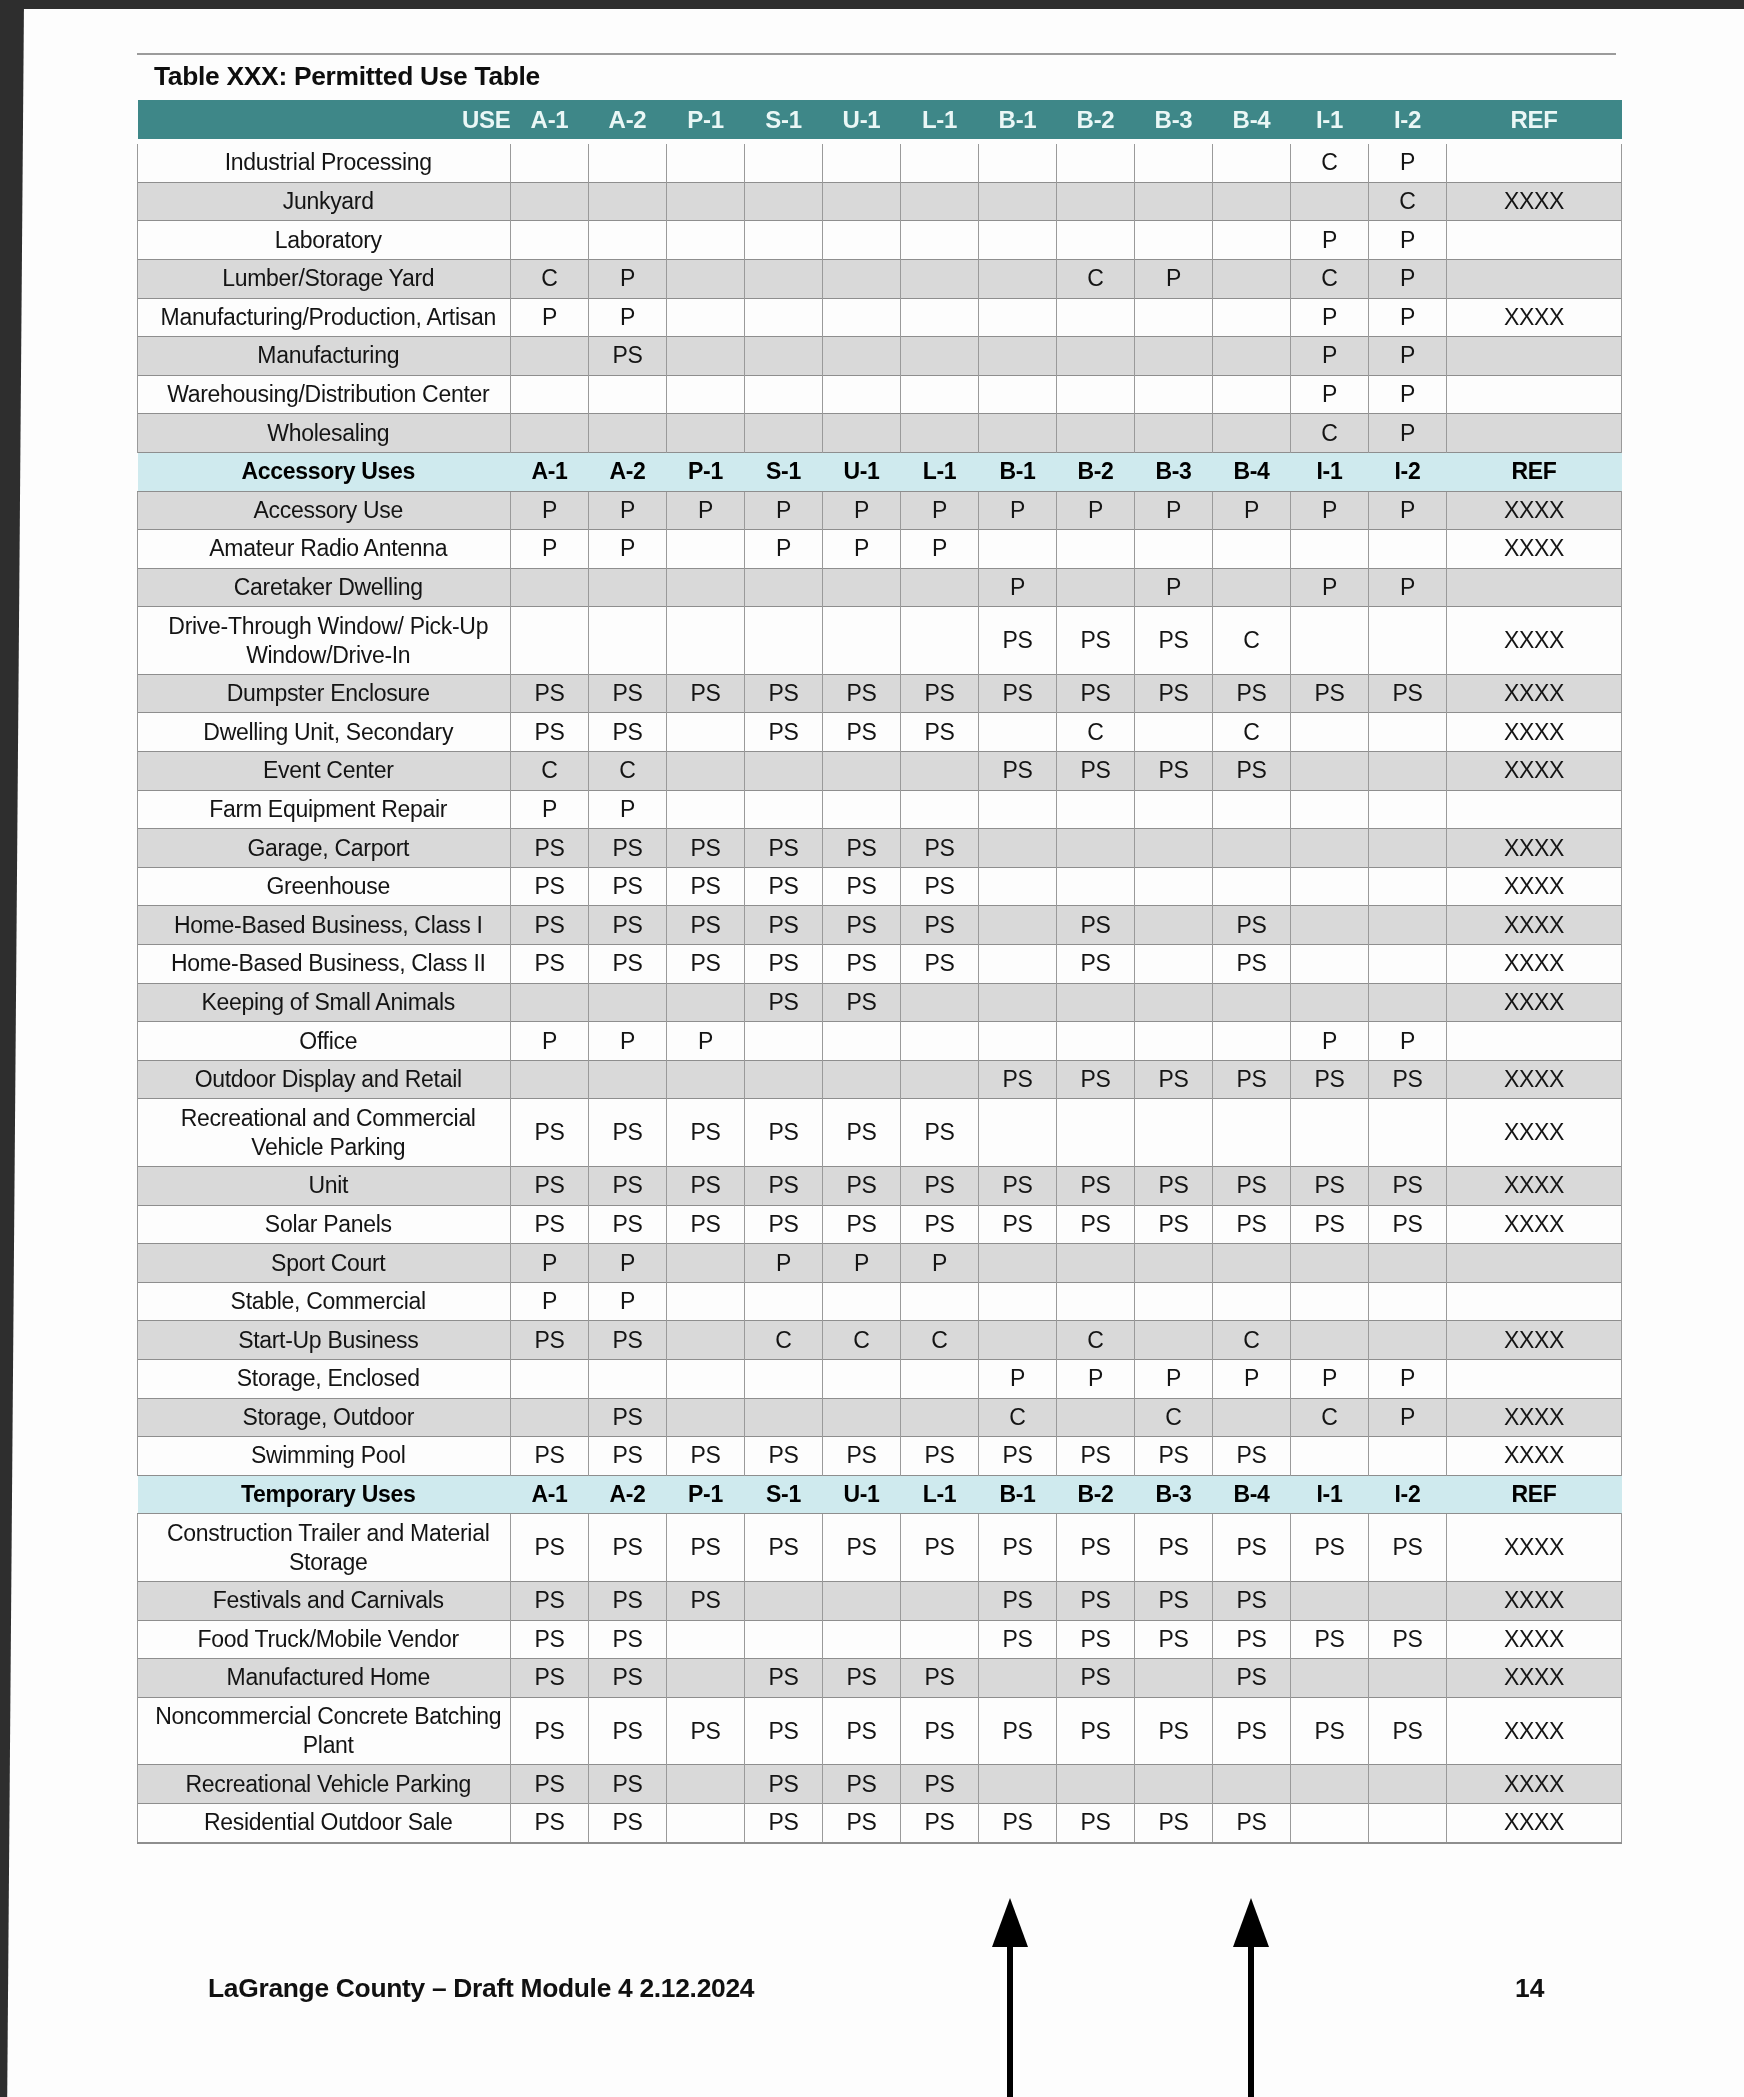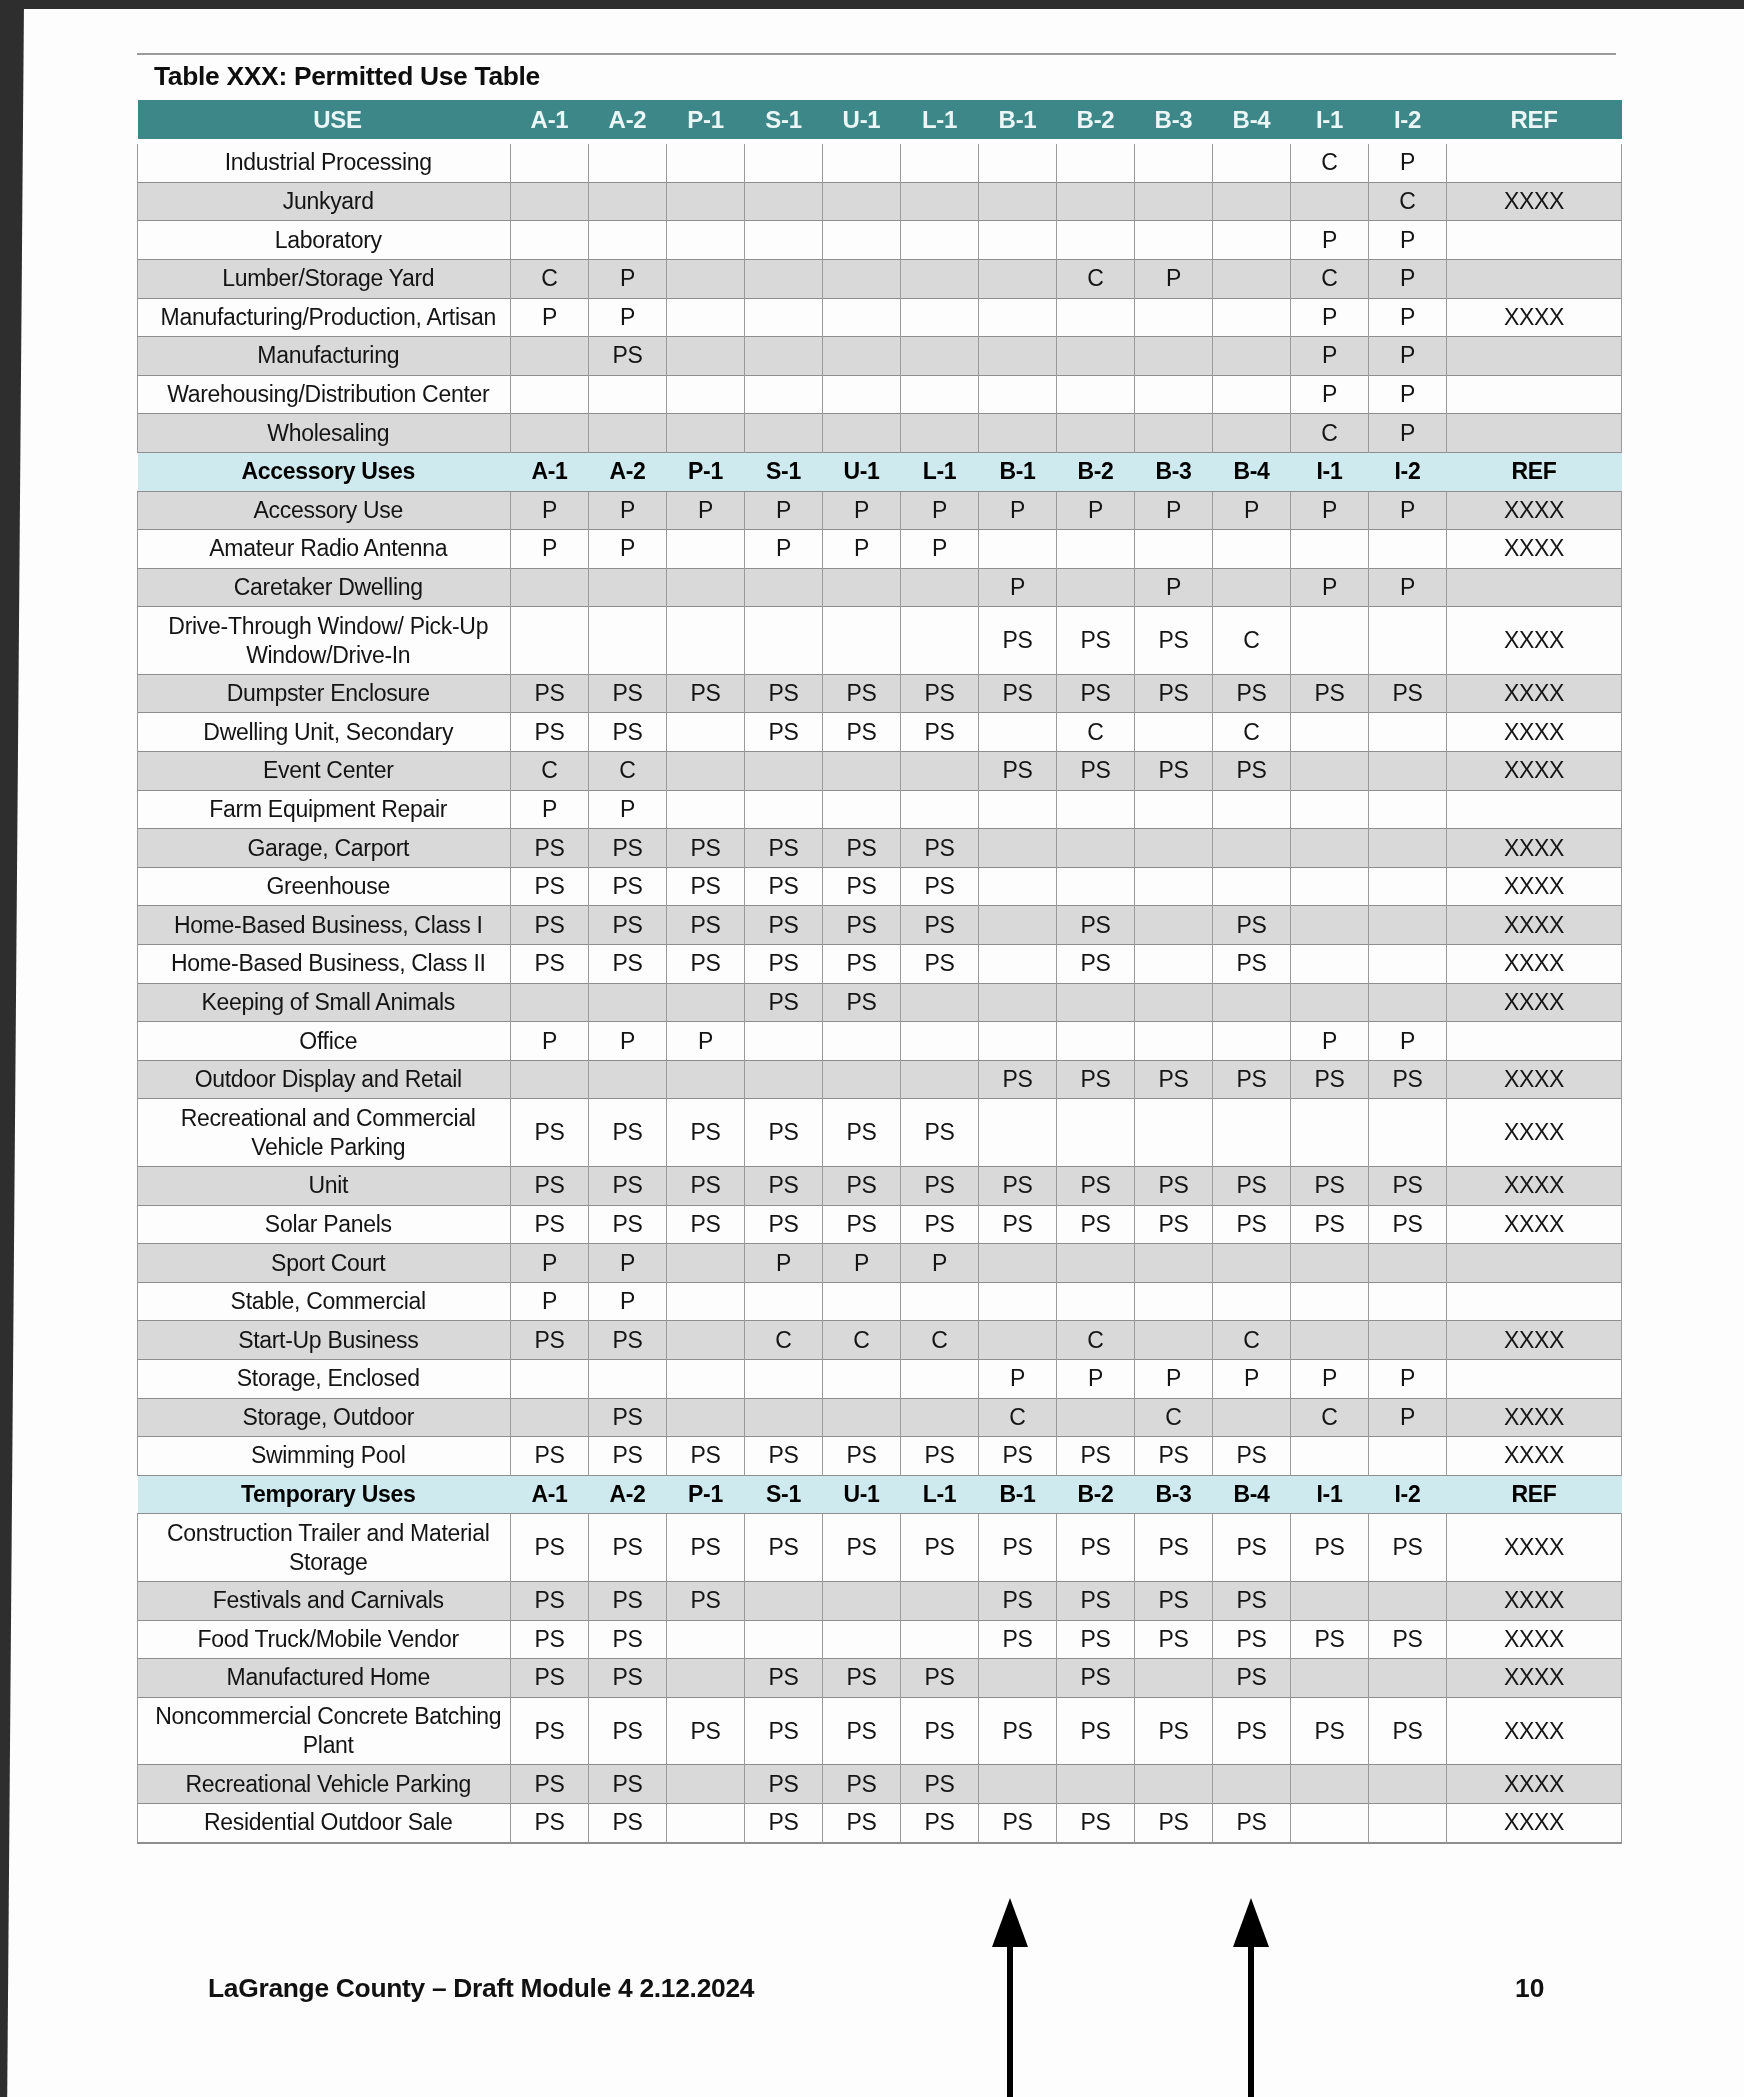--- a/index.html
+++ b/index.html
@@ -16,21 +16,21 @@
   .title-rule{height:1.7px;background:#9b9b9b;}
   .page-title{font-size:26.4px;font-weight:bold;color:#0e0e0e;padding:6.8px 0 7.7px 17px;letter-spacing:-0.3px;}
   table{border-collapse:collapse;table-layout:fixed;width:1479px;}
   col.c-use{width:373px;}
   col.c-zone{width:78px;}
   col.c-ref{width:175px;}
   thead th{
     background:#3e8788;color:#eaf7f6;font-size:24px;font-weight:bold;height:39px;
     text-align:center;border:none;border-bottom:5.1px solid #fdfdfd;letter-spacing:-0.3px;padding:0;
   }
-  thead th:first-child{text-align:center;padding-left:27px;}
+  thead th:first-child{text-align:right;padding-left:27px;}
   tbody td{
     border-top:1.7px solid #8e8e8e;border-left:0.9px solid #9a9a9a;
     font-size:23px;line-height:29px;padding:4.3px 2.6px;text-align:center;
     letter-spacing:-0.3px;vertical-align:middle;background:#fdfdfd;
   }
   tbody td:first-child{text-align:center;padding-left:15.3px;padding-right:6.8px;}
   tbody td:last-child{border-right:0.9px solid #9a9a9a;}
   tbody tr:last-child td{border-bottom:2.6px solid #8e8e8e;}
   tr.shaded td{background:#d9d9d9;}
   tr.section-row td{
@@ -756,14 +756,14 @@
 <div class="up-arrow" id="arrow-b1">
   <div class="head"></div>
   <div class="shaft shaft-long"></div>
 </div>
 <div class="up-arrow" id="arrow-b4">
   <div class="head"></div>
   <div class="shaft shaft-long"></div>
 </div>
 
 <div class="footer-left">LaGrange County – Draft Module 4 2.12.2024</div>
-<div class="footer-page">10</div>
+<div class="footer-page">14</div>
 
 
 </body></html>

